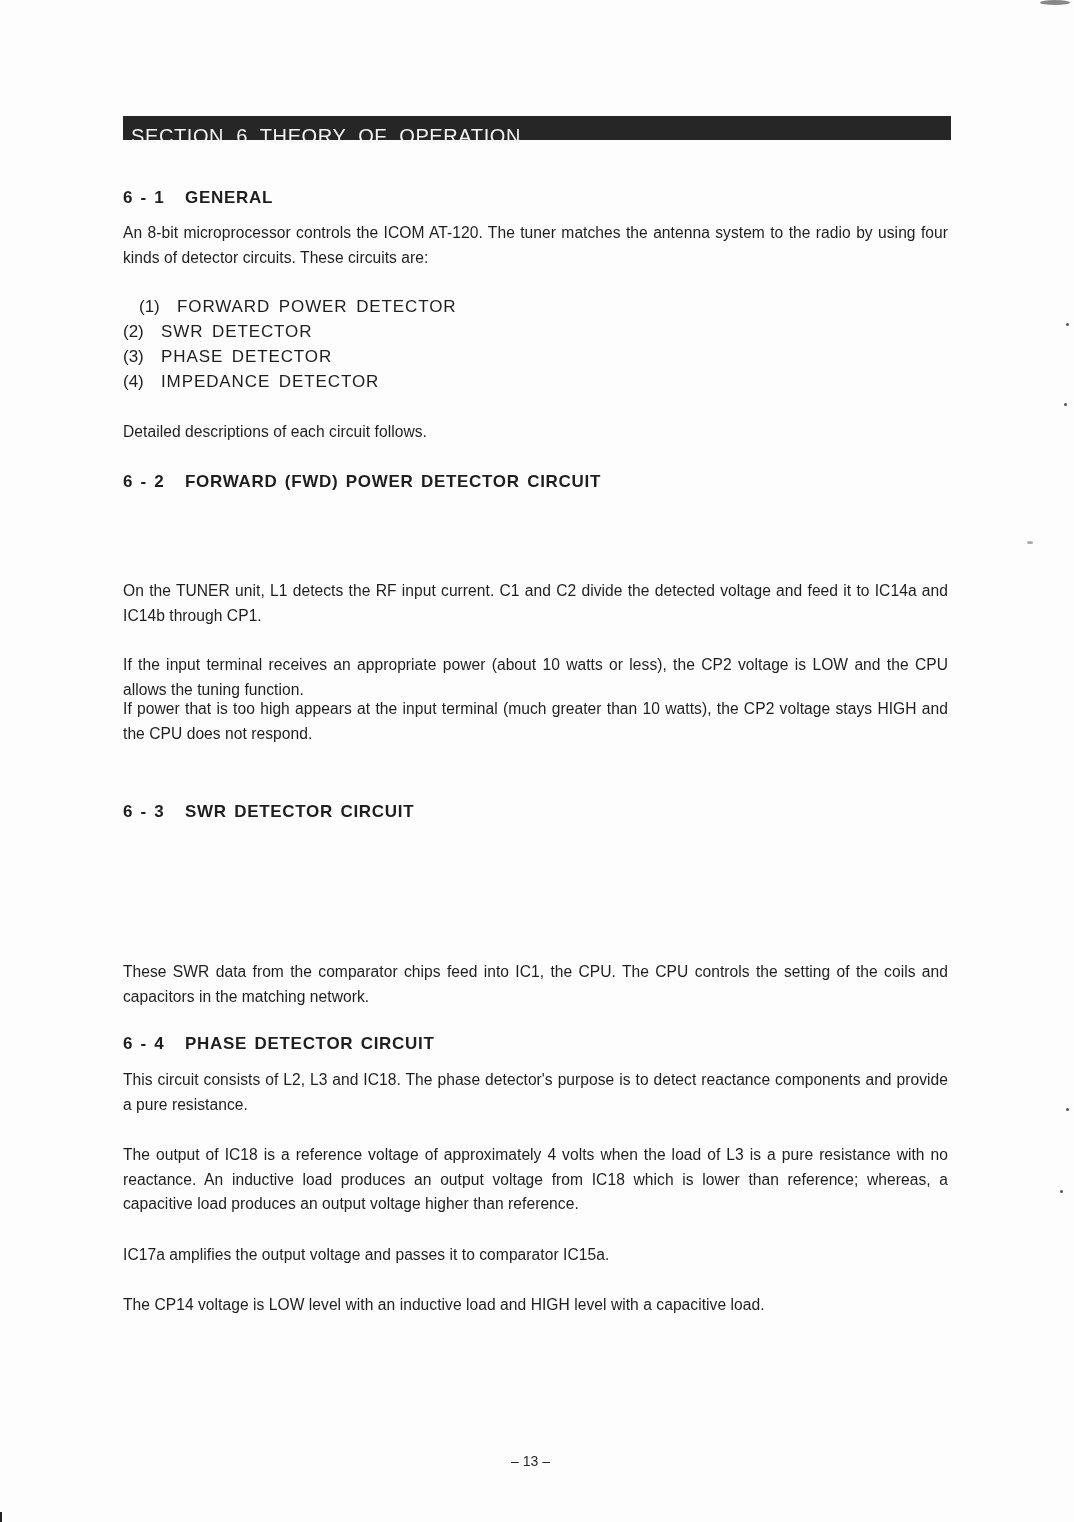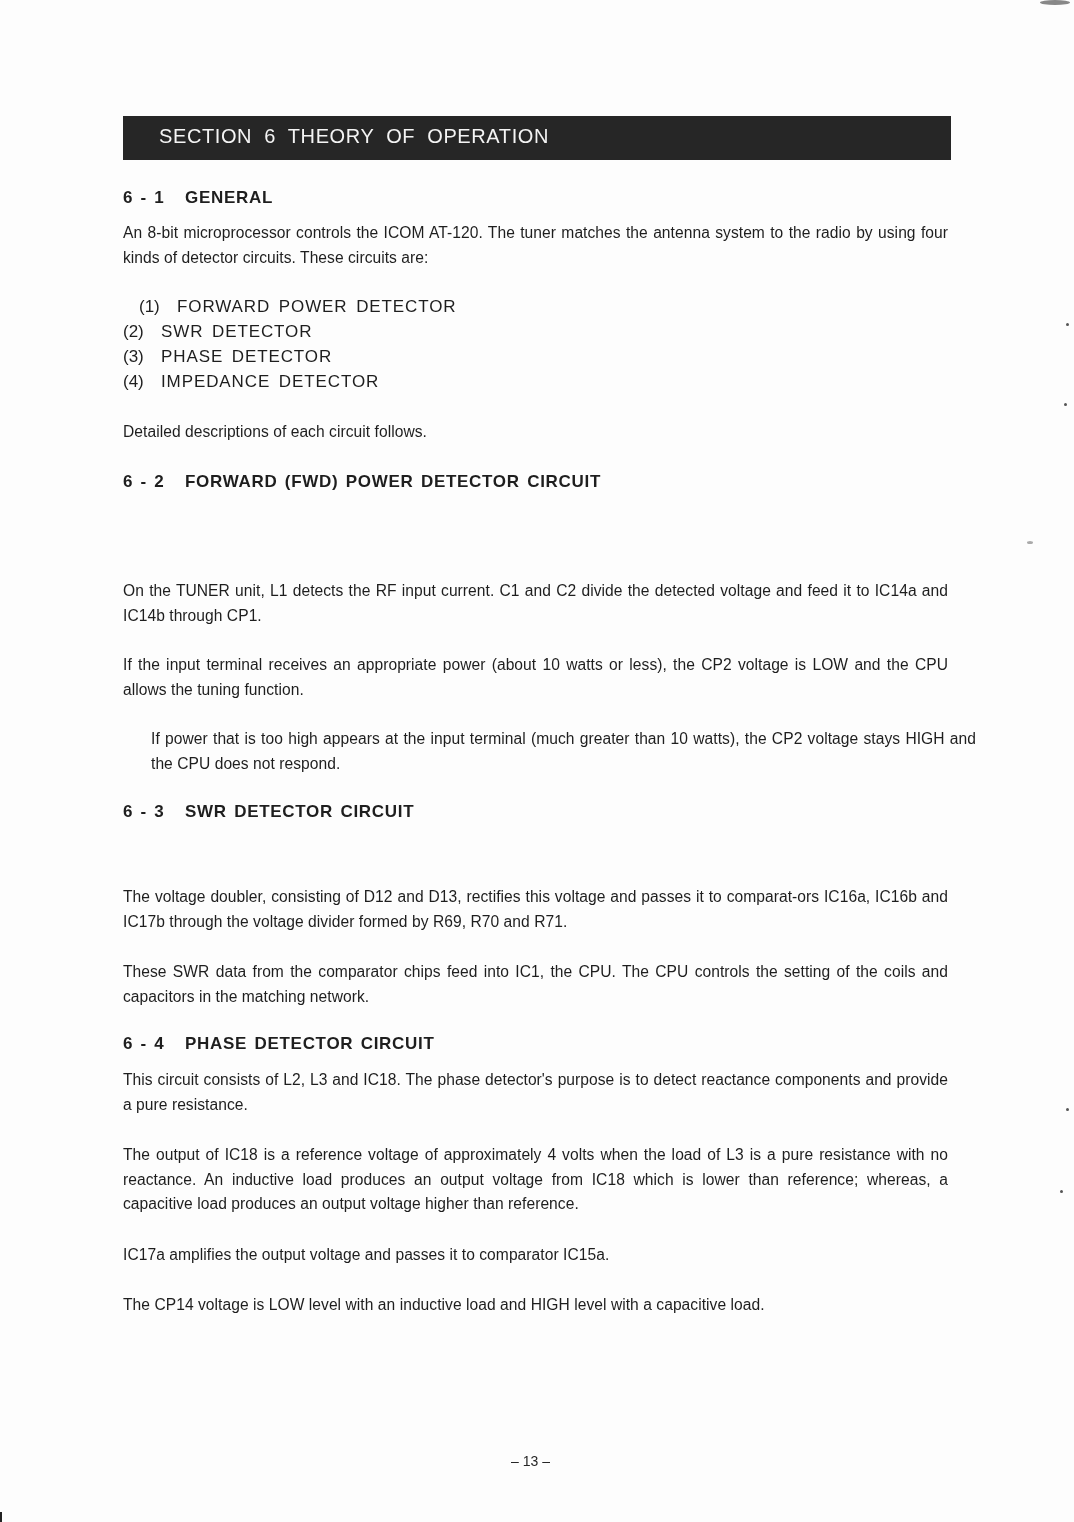--- a/index.html
+++ b/index.html
@@ -18,24 +18,24 @@
     .page {
       position: absolute;
       left: 0; top: 0;
       width: 1074px; height: 1522px;
     }
     .section-bar {
       position: absolute;
       left: 123px;
       top: 116px;
       width: 828px;
-      height: 44px;
+      height: 24px;
       background: #262626;
       box-sizing: border-box;
-      padding-left: 36px;
+      padding-left: 8px;
     }
     .section-bar span {
       color: #f4f4f4;
       font-family: "Liberation Sans", sans-serif;
       font-size: 20px;
       line-height: 40px;
       letter-spacing: 0.6px;
       word-spacing: 6px;
       white-space: nowrap;
     }
@@ -120,26 +120,25 @@
     <span class="idx">(4)</span><span>IMPEDANCE  DETECTOR</span>
   </div>
 
   <div class="block para" style="top:420px;">Detailed descriptions of each circuit follows.</div>
 
   <div class="block heading" style="top:472px;">
     <span class="num">6 - 2</span><span>FORWARD  (FWD)  POWER  DETECTOR  CIRCUIT</span>
   </div>
   <div class="block para" style="top:579px;">On the TUNER unit, L1 detects the RF input current.  C1 and C2 divide the detected voltage and feed it to IC14a and IC14b through CP1.</div>
   <div class="block para" style="top:653px;">If the input terminal receives an appropriate power (about 10 watts or less), the CP2 voltage is LOW and the CPU allows the tuning function.</div>
-  <div class="block para" style="top:727px;margin-left:28px;">If power that is too high appears at the input terminal (much greater than 10 watts), the CP2 voltage stays HIGH and the CPU does not respond.</div>
+  <div class="block para" style="top:697px;">If power that is too high appears at the input terminal (much greater than 10 watts), the CP2 voltage stays HIGH and the CPU does not respond.</div>
 
   <div class="block heading" style="top:802px;">
     <span class="num">6 - 3</span><span>SWR  DETECTOR  CIRCUIT</span>
   </div>
-  <div class="block para" style="top:885px;">The voltage doubler, consisting of D12 and D13, rectifies this voltage and passes it to comparat-ors IC16a, IC16b and IC17b through the voltage divider formed by R69, R70 and R71.</div>
   <div class="block para" style="top:960px;">These SWR data from the comparator chips feed into IC1, the CPU.  The CPU controls the setting of the coils and capacitors in the matching network.</div>
 
   <div class="block heading" style="top:1034px;">
     <span class="num">6 - 4</span><span>PHASE  DETECTOR  CIRCUIT</span>
   </div>
   <div class="block para" style="top:1068px;">This circuit consists of L2, L3 and IC18.  The phase detector's purpose is to detect reactance components and provide a pure resistance.</div>
   <div class="block para" style="top:1143px;">The output of IC18 is a reference voltage of approximately 4 volts when the load of L3 is a pure resistance with no reactance.  An inductive load produces an output voltage from IC18 which is lower than reference; whereas, a capacitive load produces an output voltage higher than reference.</div>
   <div class="block para" style="top:1243px;">IC17a amplifies the output voltage and passes it to comparator IC15a.</div>
   <div class="block para" style="top:1293px;">The CP14 voltage is LOW level with an inductive load and HIGH level with a capacitive load.</div>
 

